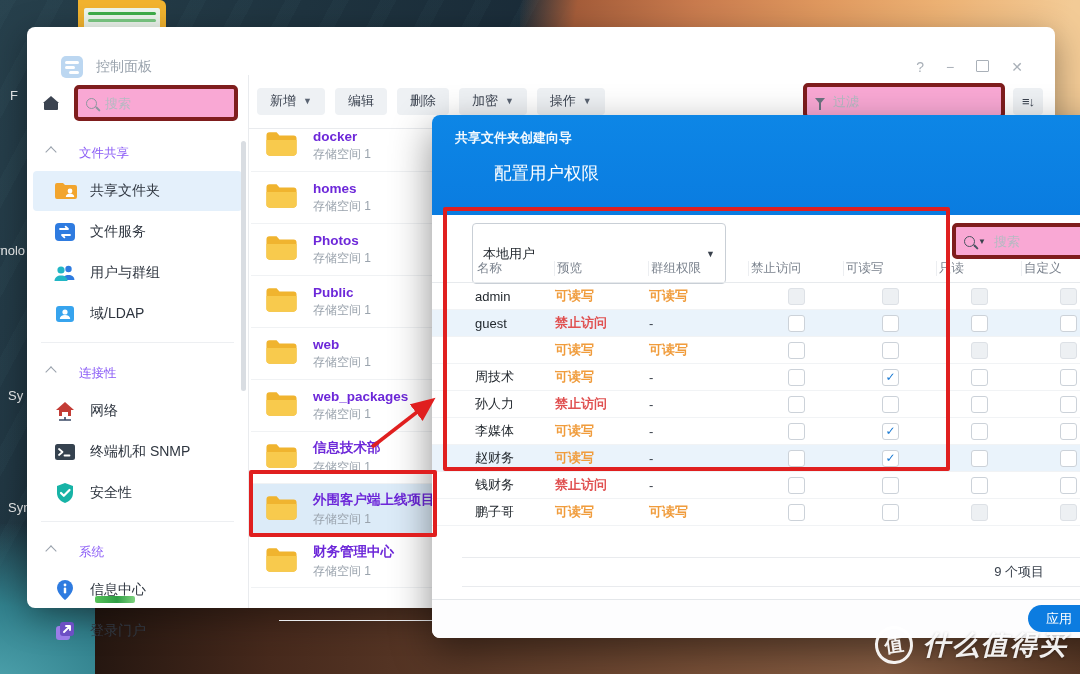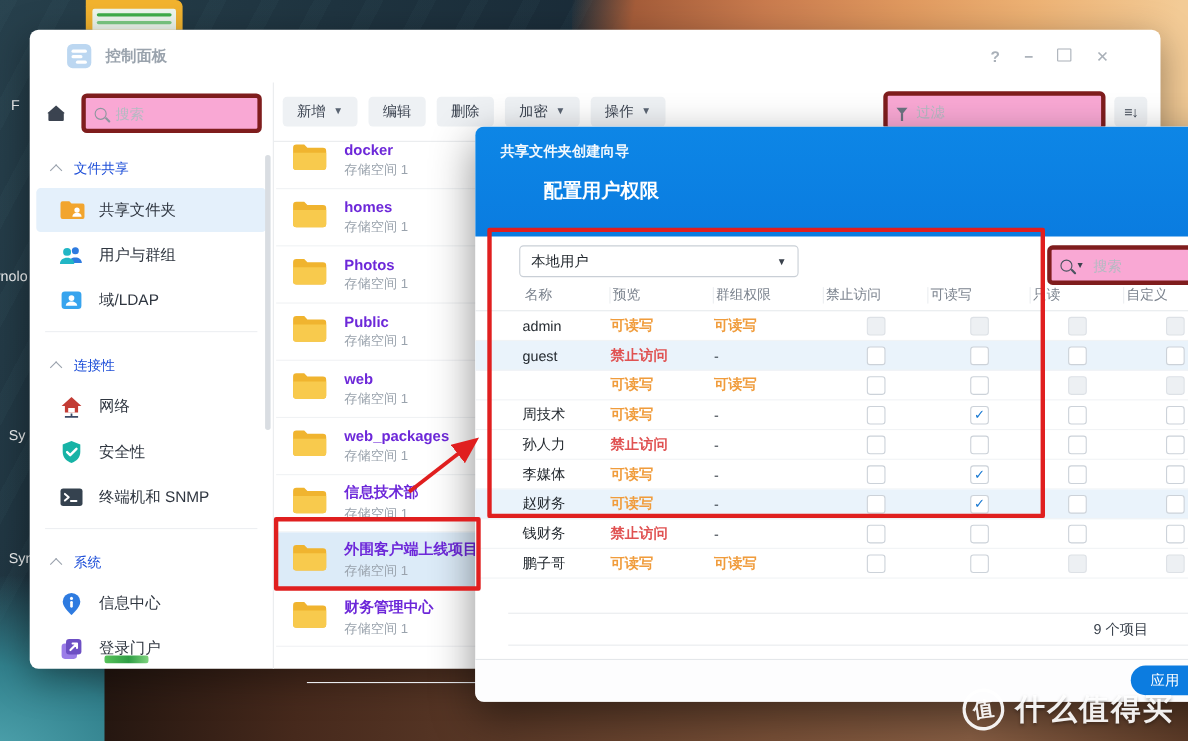--- a/index.html
+++ b/index.html
@@ -24,40 +24,40 @@
   
   .top-folder{position:absolute;left:78px;top:0;width:88px;height:27px;}
   .top-folder .back{position:absolute;inset:0;background:#f2b32f;border-radius:6px 6px 0 0;}
   .top-folder .tab{position:absolute;left:0;top:-4px;width:34px;height:10px;background:#f2b32f;border-radius:4px 4px 0 0;}
   .top-folder .paper{position:absolute;left:6px;top:8px;right:6px;height:19px;background:#eef7ee;border-radius:2px 2px 0 0;}
   .top-folder .l1,.top-folder .l2{position:absolute;left:10px;right:10px;height:3px;background:#3fae4a;border-radius:2px;}
   .top-folder .l1{top:12px}.top-folder .l2{top:19px;background:#7ccB84;}
   
   .window{position:absolute;left:27px;top:27px;width:1028px;height:581px;background:#fff;
     border-radius:8px;box-shadow:0 10px 34px rgba(0,0,0,.38);}
-  .titlebar{position:absolute;left:0;top:0;right:15px;height:48px;display:flex;align-items:center;padding:0 18px;font-weight:bold;}
+  .titlebar{position:absolute;left:0;top:0;right:0;height:48px;display:flex;align-items:center;padding:16px 18px;}
   .app-icon{width:22px;height:22px;margin-left:16px;border-radius:5px;background:#bcd7f1;position:relative;}
   .app-icon i{position:absolute;left:4px;right:4px;height:2.5px;background:#ffffff;border-radius:2px;}
   .app-icon i:nth-child(1){top:5px}.app-icon i:nth-child(2){top:10px;right:8px}.app-icon i:nth-child(3){top:15px;left:8px}
   .app-title{margin-left:13px;font-size:14px;color:#9aa3ad;}
   .ctl-group{margin-left:auto;display:flex;align-items:center;gap:22px;color:#a9b0b8;font-size:14px;padding-right:14px;}
   .ctl{cursor:pointer;line-height:1;}
   .ctl-max{width:11px;height:10px;border:1.6px solid #a9b0b8;border-radius:1px;display:inline-block;}
   
   .sidebar{position:absolute;left:0;top:48px;bottom:0;width:221px;border-right:1px solid #e9ebee;}
   .side-search-row{display:flex;align-items:center;gap:7px;padding:10px 10px 10px 8px;}
   .home-btn{width:32px;height:28px;border-radius:5px;background:#fff;display:flex;align-items:center;justify-content:center;cursor:pointer;}
   .side-input,.filter-input,.dlg-search{display:flex;align-items:center;gap:6px;border:4px solid #7f1d1d;border-radius:5px;background:#f9a8d4;padding:0 8px;height:28px;}
   .side-input{flex:1;}
   .side-input input,.filter-input input,.dlg-search input{border:none;outline:none;width:100%;font-size:13px;color:#333;background:transparent;}
   .side-input input::placeholder,.filter-input input::placeholder,.dlg-search input::placeholder{color:#b4bac2;}
   .mag{width:9px;height:9px;border:1.7px solid #8e969f;border-radius:50%;position:relative;flex:none;}
   .mag::after{content:"";position:absolute;width:6px;height:1.7px;background:#8e969f;right:-5px;bottom:-2px;transform:rotate(45deg);border-radius:1px;}
   .mag.dark{border-color:#4a5360;}.mag.dark::after{background:#4a5360;}
-  .side-sec{display:flex;align-items:center;gap:12px;padding:14px 14px 8px 20px;color:#1d4ed8;font-size:12.5px;cursor:pointer;}
+  .side-sec{display:flex;align-items:flex-start;gap:24px;padding:14px 14px 8px 20px;color:#8b5cf6;font-size:12.5px;cursor:pointer;}
   .chev{width:7px;height:7px;border-left:1.7px solid #98a0ab;border-top:1.7px solid #98a0ab;transform:rotate(45deg);margin-top:3px;flex:none;}
   .side-item{display:flex;align-items:center;gap:13px;padding:8px 10px 8px 20px;font-size:14px;color:#2f3640;cursor:pointer;border-radius:4px;margin:1px 6px;}
   .side-item.selected{background:#e4f0fb;}
   .side-icon{width:24px;height:24px;flex:none;display:flex;align-items:center;justify-content:center;}
   .side-divider{height:1px;background:#edeff2;margin:8px 14px;}
   .side-scroll{position:absolute;right:2px;top:66px;width:5px;height:250px;background:#d9dde2;border-radius:3px;}
   .syno-logo{position:absolute;left:68px;bottom:5px;width:40px;height:7px;border-radius:2px;
     background:linear-gradient(90deg,#57c25a,#2f9e45 55%,#7fd37f);}
   
   .main{position:absolute;left:222px;top:48px;right:0;bottom:0;}
@@ -76,24 +76,24 @@
   .folder-row{display:flex;align-items:center;gap:15px;height:51px;padding-left:14px;border-bottom:1px solid #f0f2f4;cursor:pointer;white-space:nowrap;}
   .folder-row.selected{background:#dcebf8;}
   .folder-name{font-size:13.5px;font-weight:bold;color:#6d28d9;}
   .folder-loc{font-size:12px;color:#9aa3ad;margin-top:2px;}
   .main-bottom-line{position:absolute;left:30px;right:620px;top:545px;height:1px;background:#e9ebee;}
   
   .dialog{position:absolute;left:432px;top:115px;width:700px;height:523px;background:#fff;border-radius:8px;
     box-shadow:0 14px 40px rgba(0,0,0,.45);overflow:hidden;}
   .dlg-header{height:100px;background:linear-gradient(180deg,#0d86e6,#0a7ce0);color:#fff;position:relative;}
   .dlg-wizard-title{position:absolute;left:23px;top:14px;font-size:13px;font-weight:bold;opacity:.95;}
-  .dlg-step-title{position:absolute;left:62px;top:46px;font-size:17.5px;font-weight:bold;}
+  .dlg-step-title{position:absolute;left:62px;top:46px;font-size:17.5px;font-weight:normal;}
   .dlg-body{position:absolute;top:100px;left:0;right:0;height:385px;}
   .dlg-dropdown{position:absolute;left:40px;top:8px;width:232px;height:27px;border:1px solid #c9cfd6;border-radius:4px;
-    display:flex;align-items:center;padding:0 10px;font-size:13px;color:#23292f;cursor:pointer;background:#fff;}
+    display:flex;align-items:center;padding:16px 10px;font-size:13px;color:#23292f;cursor:pointer;background:#fff;}
   .dd-caret{margin-left:auto;font-size:9px;color:#39414c;}
   .dlg-search{position:absolute;left:520px;top:8px;width:172px;}
   .search-caret{font-size:8px;color:#39414c;margin-left:-3px;}
   .ptable{position:absolute;left:0;right:0;top:40px;}
   .prow,.pheader{display:grid;grid-template-columns:80px 94px 100px 95px 93px 85px 92px;align-items:center;padding-left:43px;height:26px;}
   .pheader{color:#7a828d;font-size:12.5px;border-bottom:1px solid #e7eaed;height:27px;}
   .pheader span{padding-left:2px;border-right:1px solid #eceef1;height:15px;line-height:15px;}
   .pheader span:last-child{border-right:none;}
   .prow{border-bottom:1px solid #f1f3f5;font-size:13px;color:#23292f;}
   .prow.hl{background:#eaf3fb;}
@@ -112,21 +112,21 @@
     color:#fff;font-size:13px;cursor:pointer;font-family:inherit;padding:0 18px;text-align:left;}
   
   .anno-box{position:absolute;border:4px solid #e01f1f;border-radius:2px;pointer-events:none;}
   .anno-box.table{left:443px;top:207px;width:499px;height:256px;}
   .anno-box.folder{left:249px;top:470px;width:180px;height:59px;}
   .anno-arrow{position:absolute;inset:0;pointer-events:none;}
   
   .watermark{position:absolute;right:12px;bottom:10px;display:flex;align-items:center;gap:10px;color:rgba(255,255,255,.93);}
   .wm-circle{width:32px;height:32px;border:3px solid rgba(255,255,255,.93);border-radius:50%;display:flex;align-items:center;justify-content:center;
     font-size:19px;font-weight:bold;transform:rotate(-8deg);}
-  .wm-text{font-size:27px;font-weight:bold;letter-spacing:2px;text-shadow:0 1px 3px rgba(0,0,0,.3);}
+  .wm-text{font-size:27px;font-weight:bold;letter-spacing:2px;text-shadow:0 1px 3px rgba(0,0,0,.3);font-style:italic;}
   .house{width:14px;height:13px;position:relative;}
   .house::before{content:"";position:absolute;left:0;top:5px;width:14px;height:8px;background:#3b4350;border-radius:1px;}
   .house::after{content:"";position:absolute;left:-1px;top:-1px;width:0;height:0;
     border-left:8px solid transparent;border-right:8px solid transparent;border-bottom:7px solid #3b4350;}
 </style>
 </head>
 <body>
 
 <div class="bg-base"></div>
 <div class="bg-streaks"></div>
@@ -185,20 +185,29 @@
               <path d="M2 6q0-2 2-2h6l2 2h10q2 0 2 2v10q0 2-2 2H4q-2 0-2-2z" fill="#f2a52e"></path>
               <circle cx="17" cy="12" r="2.4" fill="#fff"></circle>
               <path d="M12.8 18c0-2.4 1.9-3.6 4.2-3.6s4.2 1.2 4.2 3.6z" fill="#fff"></path>
             </svg>
           </span>
           <span>共享文件夹</span>
         </div>
         <div class="side-item">
           <span class="side-icon">
             <svg width="24" height="24" viewBox="0 0 24 24">
+              <rect x="2" y="3" width="20" height="18" rx="4" fill="#2e7be0"></rect>
+              <path d="M7 9h8l-2.4-2.4M17 15H9l2.4 2.4" stroke="#fff" stroke-width="1.8" fill="none" stroke-linecap="round" stroke-linejoin="round"></path>
+            </svg>
+          </span>
+          <span>文件服务</span>
+        </div>
+        <div class="side-item">
+          <span class="side-icon">
+            <svg width="24" height="24" viewBox="0 0 24 24">
               <circle cx="15.5" cy="8" r="3.2" fill="#2e7be0"></circle>
               <path d="M9.6 19c0-3.2 2.6-5 5.9-5s5.9 1.8 5.9 5z" fill="#2e7be0"></path>
               <circle cx="8" cy="9" r="3.6" fill="#21b6c5"></circle>
               <path d="M1.5 20c0-3.6 2.9-5.6 6.5-5.6s6.5 2 6.5 5.6z" fill="#21b6c5"></path>
             </svg>
           </span>
           <span>用户与群组</span>
         </div>
         <div class="side-item">
           <span class="side-icon">
@@ -221,35 +230,35 @@
               <path d="M3 11 12 3l9 8h-3v6H6v-6z" fill="#c33c35"></path>
               <path d="M9 17v-4h6v4z" fill="#fff"></path>
               <path d="M12 18v3M6 21h12" stroke="#3b4a66" stroke-width="1.6"></path>
             </svg>
           </span>
           <span>网络</span>
         </div>
         <div class="side-item">
           <span class="side-icon">
             <svg width="24" height="24" viewBox="0 0 24 24">
-              <path d="M12 2l8 3v7c0 5-3.5 8.4-8 10-4.5-1.6-8-5-8-10V5z" fill="#17b3a6"></path>
-              <path d="M8 12l2.8 2.8L16.5 9" stroke="#fff" stroke-width="2.2" fill="none" stroke-linecap="round" stroke-linejoin="round"></path>
-            </svg>
-          </span>
-          <span>安全性</span>
-        </div>
-        <div class="side-item">
-          <span class="side-icon">
-            <svg width="24" height="24" viewBox="0 0 24 24">
               <rect x="2" y="4" width="20" height="16" rx="2.5" fill="#35424f"></rect>
               <path d="M6 9l3.5 3L6 15" stroke="#fff" stroke-width="1.8" fill="none" stroke-linecap="round" stroke-linejoin="round"></path>
               <path d="M11.5 15.5h5" stroke="#fff" stroke-width="1.8" stroke-linecap="round"></path>
             </svg>
           </span>
           <span>终端机和 SNMP</span>
+        </div>
+        <div class="side-item">
+          <span class="side-icon">
+            <svg width="24" height="24" viewBox="0 0 24 24">
+              <path d="M12 2l8 3v7c0 5-3.5 8.4-8 10-4.5-1.6-8-5-8-10V5z" fill="#17b3a6"></path>
+              <path d="M8 12l2.8 2.8L16.5 9" stroke="#fff" stroke-width="2.2" fill="none" stroke-linecap="round" stroke-linejoin="round"></path>
+            </svg>
+          </span>
+          <span>安全性</span>
         </div>
         <div class="side-divider"></div>
         <div class="side-sec">
           <span class="chev"></span>
           <span>系统</span>
         </div>
         <div class="side-item">
           <span class="side-icon">
             <svg width="24" height="24" viewBox="0 0 24 24">
               <path d="M12 2a8 8 0 018 8c0 5.5-8 12-8 12S4 15.5 4 10a8 8 0 018-8z" fill="#2e7be0"></path>

